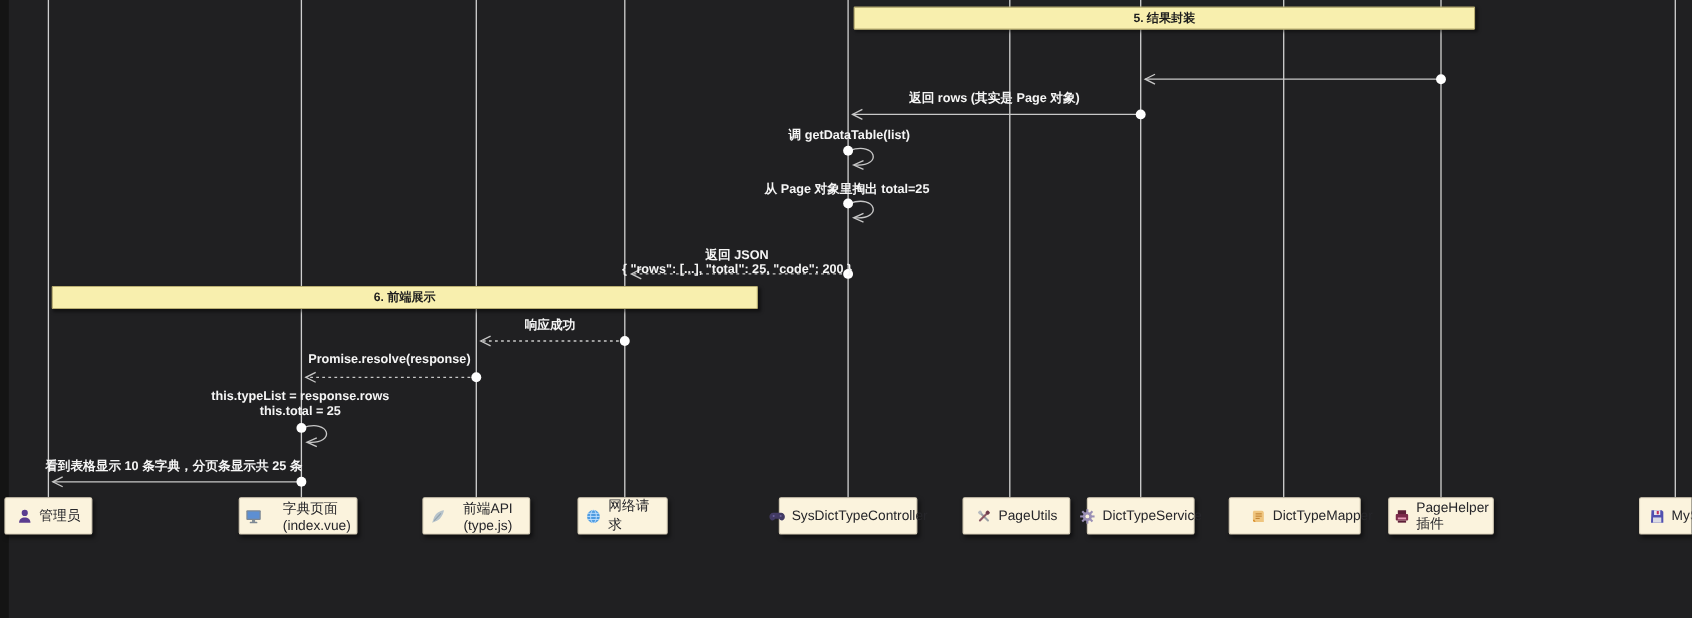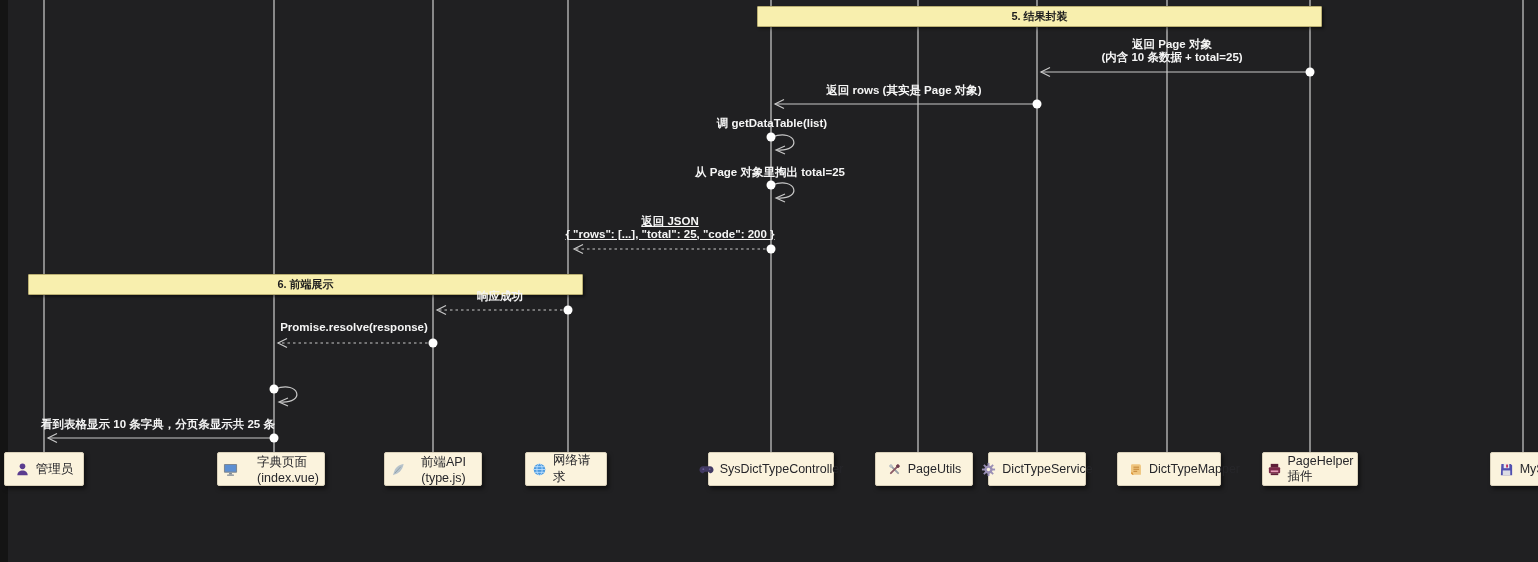--- a/index.html
+++ b/index.html
@@ -8,20 +8,21 @@
     background:#202022;font-family:"Liberation Sans",sans-serif;
   }
   .left-edge{position:absolute;left:0;top:0;width:8px;height:562px;background:#141414;}
   svg.wires{position:absolute;left:0;top:0;z-index:1;}
   .section-bar{
     position:absolute;height:21px;z-index:2;box-sizing:border-box;
     background:#f8efae;border:1px solid #b9ae72;border-radius:1px;
     display:flex;align-items:center;justify-content:center;
     color:#1d1d1d;font-size:11px;font-weight:bold;
     box-shadow:2px 2px 3px rgba(0,0,0,.45);
+    margin-left:19px;
   }
   .msg{
     position:absolute;transform:translateX(-50%);z-index:2;
     text-align:center;color:#f5f5f5;font-size:11.5px;font-weight:bold;
     line-height:12.5px;white-space:nowrap;
   }
   .msg span{display:block;}
   .participant{
     position:absolute;top:452px;height:34px;z-index:2;box-sizing:border-box;
     background:#fbf3dd;border:1px solid #d9d0ba;border-radius:2px;
@@ -90,44 +91,44 @@
       <circle cx="771" cy="185" r="4.5"></circle>
       <circle cx="771" cy="249" r="4.5"></circle>
       <circle cx="568" cy="310" r="4.5"></circle>
       <circle cx="433" cy="343" r="4.5"></circle>
       <circle cx="274" cy="389" r="4.5"></circle>
       <circle cx="274" cy="438" r="4.5"></circle>
     </g>
   </svg>
 
   <div class="section-bar" style="left:757px;top:6px;width:565px;">5. 结果封装</div>
-  <div class="section-bar" style="left:28px;top:274px;width:555px;">6. 前端展示</div>
-
-  <div class="msg" style="left:1172px;top:38px;">
-    <span>返回 Page 对象</span>
-    <span>(内含 10 条数据 + total=25)</span>
-  </div>
+  <div class="section-bar" style="left:28px;top:260px;width:642px;">6. 前端展示</div>
+
   <div class="msg" style="left:904px;top:84px;">
     <span>返回 rows (其实是 Page 对象)</span>
   </div>
   <div class="msg" style="left:772px;top:117px;">
     <span>调 getDataTable(list)</span>
   </div>
   <div class="msg" style="left:770px;top:166px;">
     <span>从 Page 对象里掏出 total=25</span>
   </div>
-  <div class="msg" style="left:670px;top:215px;text-decoration:underline;">
+  <div class="msg" style="left:670px;top:226px;">
     <span>返回 JSON</span>
     <span>{ "rows": [...], "total": 25, "code": 200 }</span>
   </div>
   <div class="msg" style="left:500px;top:290px;">
     <span>响应成功</span>
   </div>
   <div class="msg" style="left:354px;top:321px;">
     <span>Promise.resolve(response)</span>
+  </div>
+  <div class="msg" style="left:273px;top:355px;">
+    <span>this.typeList = response.rows</span>
+    <span>this.total = 25</span>
   </div>
   <div class="msg" style="left:158px;top:418px;">
     <span>看到表格显示 10 条字典，分页条显示共 25 条</span>
   </div>
 
   <div class="participant" style="left:4px;width:80px;">
     <span class="icon">
       <svg width="15" height="15" viewBox="0 0 16 16">
           <circle cx="8" cy="4.6" r="3" fill="#5b3d8f"></circle>
           <path d="M2.5 14c0-3.2 2.4-5 5.5-5s5.5 1.8 5.5 5z" fill="#5b3d8f"></path>
@@ -207,21 +208,21 @@
             <rect x="7" y="1" width="2" height="14" transform="rotate(45 8 8)"></rect>
             <rect x="7" y="1" width="2" height="14" transform="rotate(-45 8 8)"></rect>
             <circle cx="8" cy="8" r="4.4"></circle>
           </g>
           <circle cx="8" cy="8" r="1.8" fill="#fbf3dd"></circle>
         </svg>
     </span>
     <span>DictTypeService</span>
   </div>
 
-  <div class="participant" style="left:1117px;width:104px;padding-left:36px;">
+  <div class="participant" style="left:1117px;width:120px;padding-left:36px;">
     <span class="icon">
       <svg width="15" height="15" viewBox="0 0 16 16">
           <path d="M4 2.5h8c1.2 0 1.8 1 1.8 2.2v8.8H5.3c-1.3 0-2.1-.9-2.1-2.2V4.7c0-1.2.5-2.2.8-2.2z" fill="#efc57f"></path>
           <path d="M3.2 11.3c0 1.3.8 2.2 2.1 2.2h1.2c-1 0-1.6-.9-1.6-2.2z" fill="#d98f2b"></path>
           <rect x="5.8" y="5" width="6" height="1" fill="#c08030"></rect>
           <rect x="5.8" y="7.2" width="6" height="1" fill="#c08030"></rect>
           <rect x="5.8" y="9.4" width="4" height="1" fill="#c08030"></rect>
         </svg>
     </span>
     <span>DictTypeMapper</span>

